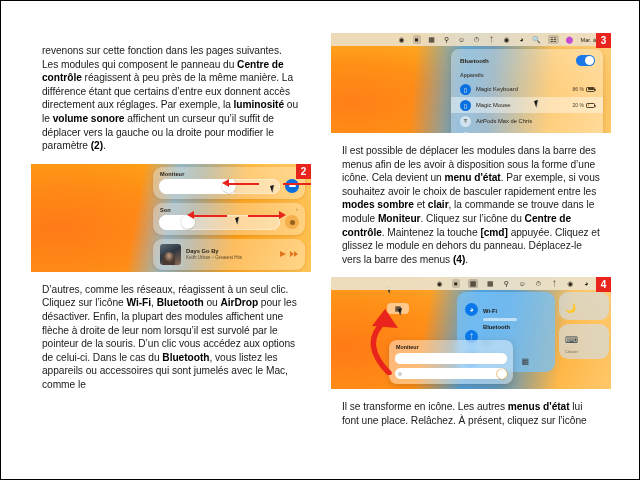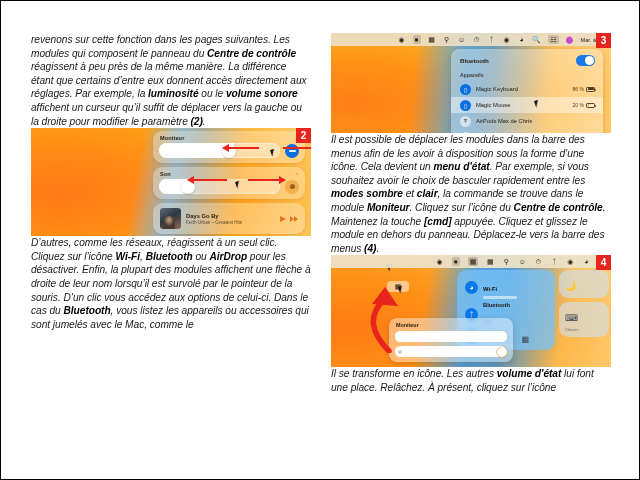--- a/index.html
+++ b/index.html
@@ -29,22 +29,21 @@
   }
 
   .col { width: 292px; display: flex; flex-direction: column; }
 
   p.body {
     font-size: 10.2px;
     line-height: 13.6px;
     color: #1a1a1a;
     text-align: left;
     letter-spacing: -0.05px;
-    margin: 0;
-    font-style: italic;
+    margin: 11px;
   }
   p.body b { font-weight: bold; color: #000; }
 
   .gap-after-p { margin-bottom: 11px; }
   .gap-before-p { margin-top: 11px; }
 
   
   .figure {
     position: relative;
     width: 100%;
@@ -505,17 +504,17 @@
         <div class="dragged-mod">
           <div class="dm-title">Moniteur</div>
           <div class="dm-slider"></div>
           <div class="dm-slider2"></div>
           <span class="dm-side-ico">▦</span>
         </div>
 
         <div class="fig-badge">4</div>
       </div>
 
-      <p class="body gap-before-p">Il se transforme en icône. Les autres <b>volume d'état</b> lui font une place. Relâchez. À présent, cliquez sur l’icône</p>
+      <p class="body gap-before-p">Il se transforme en icône. Les autres <b>menus d'état</b> lui font une place. Relâchez. À présent, cliquez sur l’icône</p>
     </div>
 
   </div>
 </div>
 
 </body></html>

